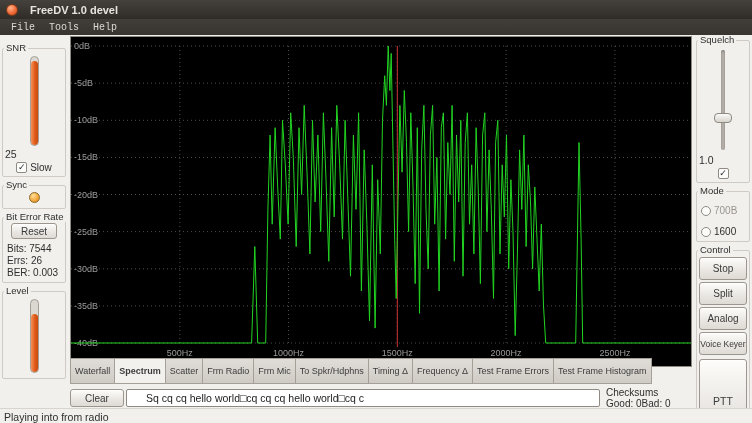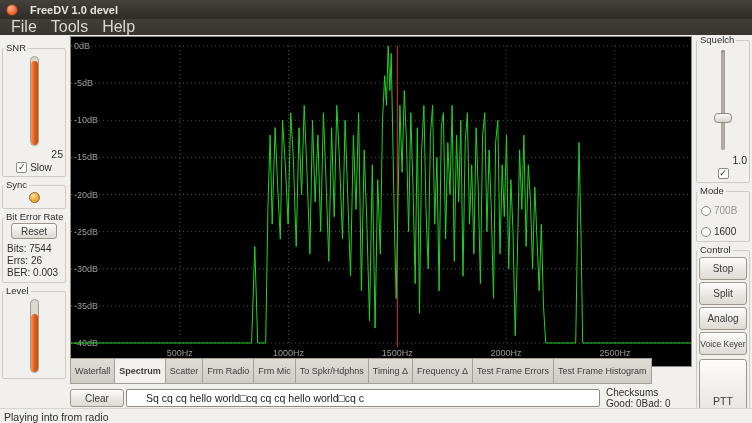--- a/index.html
+++ b/index.html
@@ -12,34 +12,34 @@
   .titlebar { position:absolute; left:0; top:0; width:752px; height:19px;
     background:linear-gradient(#45423d,#2f2c28); display:flex; align-items:center; padding:0 6px; }
   .close-btn { width:12px; height:12px; border-radius:50%;
     background:radial-gradient(circle at 35% 30%, #ffb48a, #f06a38 55%, #c44a1a);
     border:1px solid #7a3a18; margin-right:12px; }
   .win-title { color:#e7e4df; font-weight:bold; font-size:11px; }
 
   
   .menubar { position:absolute; left:0; top:19px; width:752px; height:16px;
     background:linear-gradient(#413e39,#383531); display:flex; align-items:center; padding-left:4px; }
-  .menu-item { color:#dcd8d1; font-size:16px; padding:0 7px; }
+  .menu-item { color:#dcd8d1; font-size:10px; padding:0 7px;font-family:Liberation Mono, monospace; }
 
   
   .group { position:relative; border:1px solid #cfcbc4; border-radius:2px; padding:4px 2px 3px; margin:8px 0 0; background:#f1f0ed; }
   .group-label { position:absolute; top:-6px; left:1px; background:#f1f0ed; padding:0 2px;
     font-size:9.5px; color:#2e2e2e; white-space:nowrap; line-height:10px; }
 
   
   .left-col { position:absolute; left:2px; top:40px; width:64px; }
   .gauge { width:9px; height:90px; margin:3px auto 2px; background:#dbd7d1; border:1px solid #a39d94;
     border-radius:5px; position:relative; overflow:hidden; }
   .gauge-fill { position:absolute; left:0; right:0; bottom:0;
     background:linear-gradient(90deg,#f5935a,#e05a17 55%,#c84c10); border-radius:4px; }
-  .gauge-value { text-align:right; font-size:10.5px; margin-top:1px; }
+  .gauge-value { text-align:left; font-size:10.5px; margin-top:1px; }
   .check-row { display:flex; align-items:center; justify-content:center; gap:3px; margin-top:2px; }
   .checkbox { width:11px; height:11px; background:#fcfcfb; border:1px solid #8f8a82; border-radius:2px;
     font-size:9px; line-height:9px; text-align:center; color:#2c2c2c; }
   .led { width:11px; height:11px; border-radius:50%; margin:2px auto;
     background:radial-gradient(circle at 35% 30%, #ffe09a, #f2a63c 60%, #c97e18); border:1px solid #8c6a20; }
   .btn { display:flex; align-items:center; justify-content:center;
     background:linear-gradient(#fdfcfa,#e9e6e2 60%,#dedbd5); border:1px solid #9c968e; border-radius:3px;
     font-size:10px; color:#3a3a3a; box-shadow:inset 0 1px 0 rgba(255,255,255,.65); }
   .reset-btn { width:46px; height:16px; margin:1px auto 4px; }
   .stat-line { font-size:10px; line-height:12px; padding-left:2px; white-space:nowrap; }

